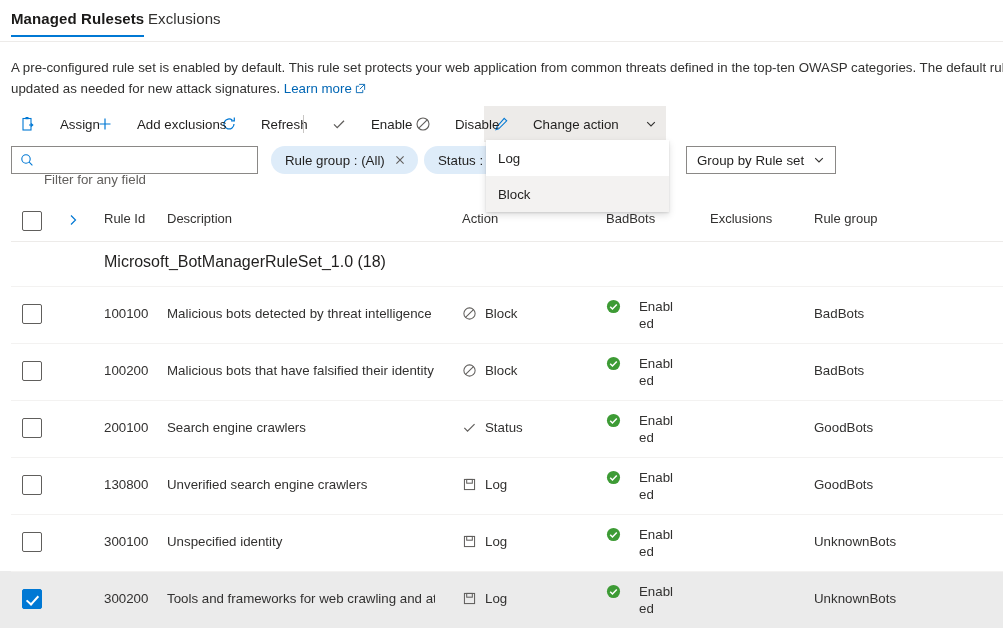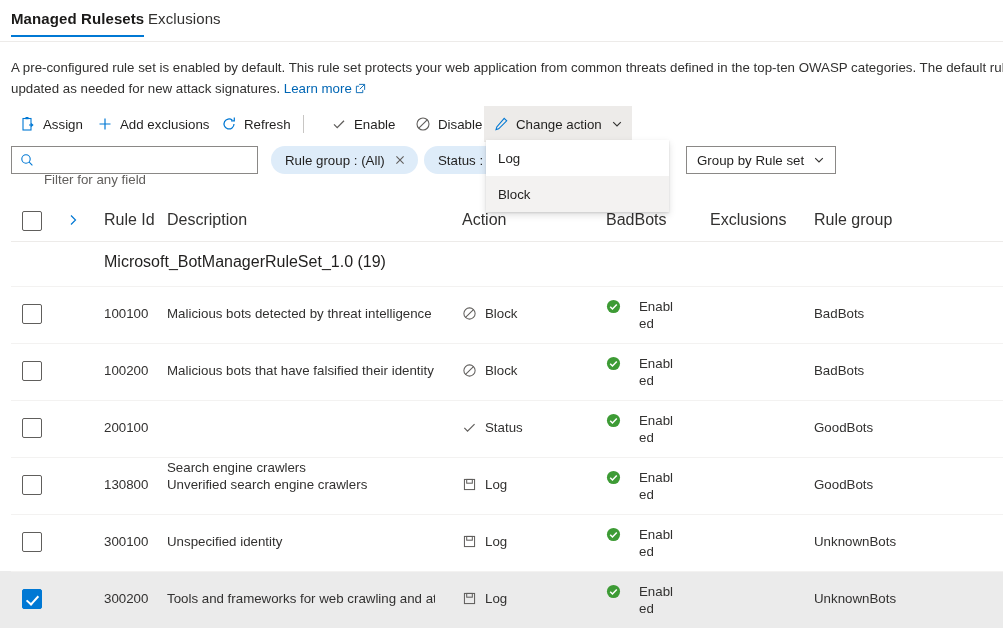--- a/index.html
+++ b/index.html
@@ -27,21 +27,21 @@
   
   .desc { position:absolute; left:11px; top:57px; width:1000px;
           font-size:13.3px; line-height:21px; color:#323130; white-space:nowrap; }
   .desc .l2 { display:block; }
   .link { color:#0066b4; text-decoration:none; cursor:pointer; }
   .ext-ico { display:inline-block; width:11px; height:11px; position:relative; top:1px; margin-left:3px; }
 
   
   .cmdbar { position:absolute; left:0; top:106px; width:1003px; height:36px; }
   .cmd { position:absolute; top:0; height:36px; display:flex; align-items:center;
-         gap:7px; padding:0 9px; font-size:13.3px; color:#201f1e; cursor:pointer;
+         gap:24px; padding:0 9px; font-size:13.3px; color:#201f1e; cursor:pointer;
          white-space:nowrap; background:transparent; border:0; font-family:inherit; }
   .cmd.active { background:#edebe9; }
   .cmd .ico { width:16px; height:16px; display:inline-flex; align-items:center; justify-content:center; color:#0078d4; }
   .cmd .chev { width:12px; height:12px; color:#323130; margin-left:2px; }
   .cmd-assign { left:11px; }
   .cmd-addexcl { left:88px; }
   .cmd-refresh { left:212px; }
   .cmd-sep { position:absolute; left:303px; top:9px; width:1px; height:18px; background:#c8c6c4; }
   .cmd-enable { left:322px; }
   .cmd-disable { left:406px; }
@@ -74,21 +74,21 @@
           box-shadow:0 3.2px 7.2px rgba(0,0,0,.132), 0 .6px 1.8px rgba(0,0,0,.108);
           z-index:40; padding:0; }
   .menu-item { height:36px; display:flex; align-items:center; padding:0 12px;
                font-size:13.3px; color:#201f1e; cursor:pointer; white-space:nowrap; }
   .menu-item:hover, .menu-item.hover { background:#f3f2f1; }
 
   
   .table { position:absolute; left:0; top:200px; width:1003px; }
   .thead { position:relative; height:42px; }
   .thead .hline { position:absolute; left:11px; right:0; bottom:0; height:1px; background:#edebe9; }
-  .th { position:absolute; top:11px; font-size:16px; color:#323130; white-space:nowrap; }
+  .th { position:absolute; top:11px; font-size:13px; color:#323130; white-space:nowrap; }
   .row { position:relative; height:57px; }
   .row .rline { position:absolute; left:11px; right:0; top:0; height:1px; background:#f3f2f1; }
   .row.selected { background:#ebebeb; }
   .row.grouphdr { height:44px; }
   .cell { position:absolute; font-size:13.3px; color:#323130; white-space:nowrap; }
 
   
   .c-check { left:22px; }
   .c-chev  { left:66px; }
   .c-ruleid{ left:104px; }
@@ -276,21 +276,21 @@
     </div>
 
     <div class="row grouphdr">
       <div class="cell c-chev" style="top:15px;">
         <span class="groupchev">
           <svg viewBox="0 0 14 14" fill="none" stroke="#201f1e" stroke-width="1.2">
               <path d="M2.5 5L7 9.5 11.5 5"></path>
             </svg>
         </span>
       </div>
-      <div class="cell grouptitle c-ruleid" style="top:11px;">Microsoft_BotManagerRuleSet_1.0 (19)</div>
+      <div class="cell grouptitle c-ruleid" style="top:11px;">Microsoft_BotManagerRuleSet_1.0 (18)</div>
     </div>
 
     <div class="row">
       <div class="rline"></div>
       <div class="cell c-check" style="top:18px;">
           <span class="cbox"></span>
         </div>
       <div class="cell c-ruleid" style="top:20px;">100100</div>
       <div class="cell c-desc" style="top:20px;">
           <span class="desc-clip">Malicious bots detected by threat intelligence</span>
@@ -339,21 +339,21 @@
       <div class="cell c-excl" style="top:20px;"></div>
       <div class="cell c-group" style="top:20px;">BadBots</div>
     </div>
 
     <div class="row">
       <div class="rline"></div>
       <div class="cell c-check" style="top:18px;">
           <span class="cbox"></span>
         </div>
       <div class="cell c-ruleid" style="top:20px;">200100</div>
-      <div class="cell c-desc" style="top:20px;margin-top:40px;">
+      <div class="cell c-desc" style="top:20px;">
           <span class="desc-clip">Search engine crawlers</span>
         </div>
       <div class="cell c-action act" style="top:20px;">
         <span class="ico"><svg viewBox="0 0 16 16" fill="none" stroke="#605e5c" stroke-width="1.3">
               <path d="M2.5 8.4l3.4 3.4L13.4 4.4"></path>
             </svg></span>
         <span>Status</span>
       </div>
       <div class="cell c-status status" style="top:12px;">
         <span class="dot"><svg viewBox="0 0 16 16">

